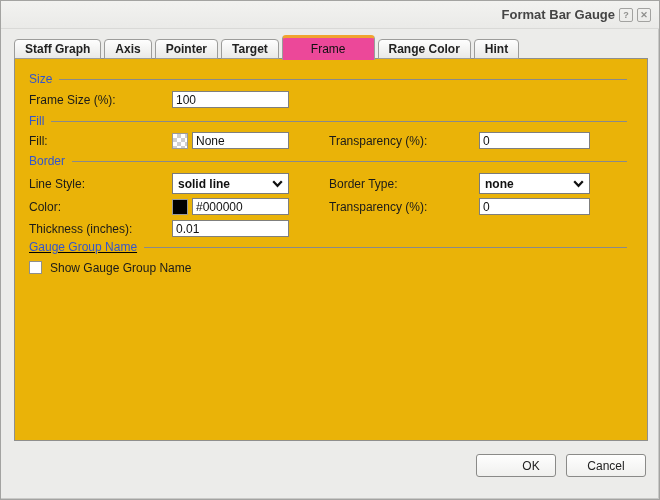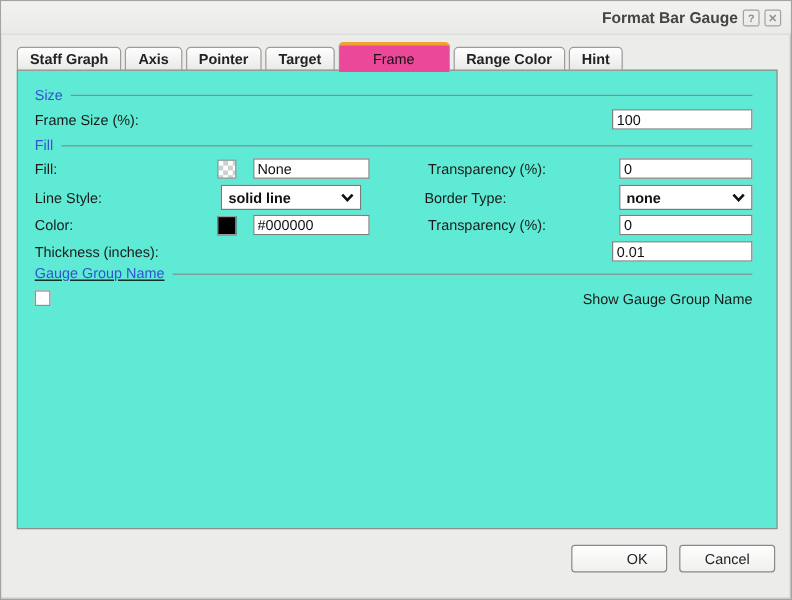--- a/index.html
+++ b/index.html
@@ -42,28 +42,28 @@
   }
   .tab.active {
     height:25px; margin-bottom:-1px; padding:0 28px;
     background:#ec4899; border-bottom:none;
     border-top:3px solid #F0A330; font-weight:normal; color:#111;
   }
 
   
   .panel {
     position:absolute; left:13px; top:57px; width:634px; height:383px;
-    background:#5eead4; border:1px solid #8F8F8D;
+    background:#eab308; border:1px solid #8F8F8D;
     padding:0 20px 0 14px; z-index:1;
   }
   .section-header { display:flex; align-items:center; height:14px; }
   .section-header .hd { font-size:12px; color:#3355CC; white-space:nowrap; }
   .section-header .rule { flex:1; border-top:1px solid #8A8A8A; margin-left:7px; }
 
-  .row { display:flex; align-items:center; height:17px;justify-content:space-between; }
+  .row { display:flex; align-items:center; height:17px; }
   .row.tall { height:21px; }
   .lbl { width:143px; font-size:12px; color:#1A1A1A; }
   .lbl2 { width:150px; margin-left:40px; font-size:12px; color:#1A1A1A; }
 
   input.txt {
     width:117px; height:17px; border:1px solid #7F7F7D;
     font-family:"Liberation Sans",sans-serif; font-size:12px; color:#111;
     padding:0 3px; background:#fff;
   }
   input.txt.narrow { width:97px; }
@@ -143,20 +143,24 @@
       <span class="rule"></span>
     </div>
     <div class="row mt4">
       <span class="lbl">Fill:</span>
       <span class="swatch checker"></span>
       <input class="txt narrow" type="text" value="None" style="">
       <span class="lbl2">Transparency (%):</span>
       <input class="txt right" type="text" value="0" style="">
     </div>
 
+    <div class="section-header mt5">
+      <span class="hd">Border</span>
+      <span class="rule"></span>
+    </div>
     <div class="row tall mt5">
       <span class="lbl">Line Style:</span>
       <div class="dropdown">
         <span>solid line</span>
         <span class="chev">
           <svg width="11" height="8" viewBox="0 0 11 8">
               <path d="M1.2 1.2 L5.5 5.8 L9.8 1.2" stroke="#111" stroke-width="2.2" fill="none"></path>
             </svg>
         </span>
       </div>

